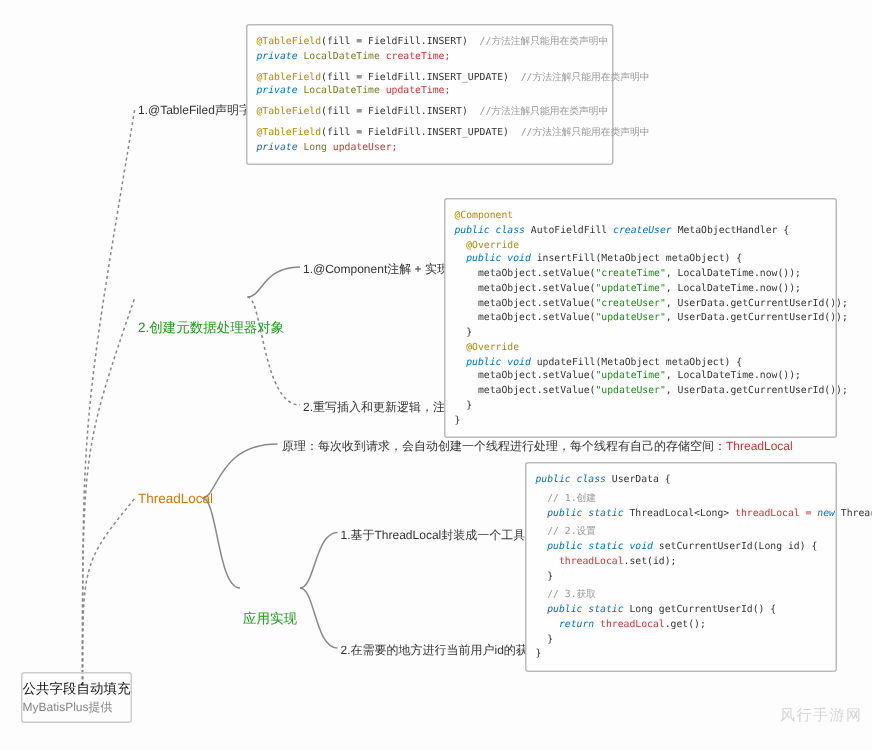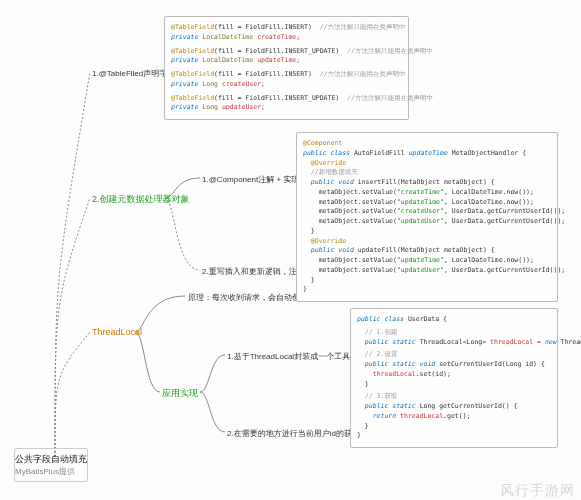--- a/index.html
+++ b/index.html
@@ -17,21 +17,21 @@
   }
   .root-box {
     border: 1px solid #ccc;
     padding: 4px 0;
     font-size: 9px;
     line-height: 1.4;
     border-radius: 2px;
   }
   .root-title { color: #111; font-weight: 500; }
   .root-sub { color: #888; font-size: 8px; }
-  .green-node { color: #1b9e1b; font-weight: 500; font-size: 9px; }
+  .green-node { color: #1b9e1b; font-weight: 500; font-size: 9px; margin-top: 19px; }
   .orange-node { color: #cc7a00; font-weight: 500; font-size: 9px; }
   .gray-text { color: #333; font-size: 8px; }
   .code-box {
     border: 1px solid #bbb;
     background: #fefefe;
     padding: 6px;
     font-family: Consolas, monospace;
     font-size: 6.5px;
     line-height: 1.5;
     color: #333;
@@ -42,23 +42,23 @@
   .code-box .type { color: #7a7a2a; }
   .code-box .str { color: #1b8a1b; }
   .code-box .com { color: #999; }
   .code-box .err { color: #cc3333; }
   .threadlocal-hl { color: #cc3333; font-weight: 500; }
   svg.connector { position: absolute; top:0; left:0; width:581px; height:500px; pointer-events:none; }
   svg.connector path { stroke:#888; stroke-width:1; fill:none; }
   .watermark {
     position: absolute;
     right: 6px;
-    bottom: 0;
+    bottom: 16px;
     color: #bbb;
-    font-size: 14px;
+    font-size: 10px;
     opacity: .6;
     letter-spacing: 1px;
   }
 </style>
 </head>
 <body>
 
 <svg class="connector">
 
   <path d="M 55 457 C 55 280 55 280 90 72" stroke-dasharray="2 2"></path>
@@ -102,31 +102,29 @@
 <div class="node gray-text" style="left:227px; top:428px;">2.在需要的地方进行当前用户id的获取</div>
 
 <div class="node code-box" style="left:164px; top:16px; width:245px;">
   <div><span class="anno">@TableField</span><span>(fill = FieldFill.INSERT)</span>&nbsp;&nbsp;<span class="com">//方法注解只能用在类声明中</span></div>
   <div><span class="kw">private</span> <span class="type">LocalDateTime</span> <span class="err">createTime;</span></div>
   <div style="height:4px"></div>
   <div><span class="anno">@TableField</span><span>(fill = FieldFill.INSERT_UPDATE)</span>&nbsp;&nbsp;<span class="com">//方法注解只能用在类声明中</span></div>
   <div><span class="kw">private</span> <span class="type">LocalDateTime</span> <span class="err">updateTime;</span></div>
   <div style="height:4px"></div>
   <div><span class="anno">@TableField</span><span>(fill = FieldFill.INSERT)</span>&nbsp;&nbsp;<span class="com">//方法注解只能用在类声明中</span></div>
-  <div><span class="kw">private</span> <span class="type">Long</span> <span class="err">createUser;</span></div>
   <div style="height:4px"></div>
   <div><span class="anno">@TableField</span><span>(fill = FieldFill.INSERT_UPDATE)</span>&nbsp;&nbsp;<span class="com">//方法注解只能用在类声明中</span></div>
   <div><span class="kw">private</span> <span class="type">Long</span> <span class="err">updateUser;</span></div>
 </div>
 
 <div class="node code-box" style="left:296px; top:132px; width:262px;">
   <div><span class="anno">@Component</span></div>
-  <div><span class="kw">public class</span> <span>AutoFieldFill</span> <span class="kw">updateTime</span> <span>MetaObjectHandler {</span></div>
+  <div><span class="kw">public class</span> <span>AutoFieldFill</span> <span class="kw">createUser</span> <span>MetaObjectHandler {</span></div>
   <div>&nbsp;&nbsp;<span class="anno">@Override</span></div>
-  <div>&nbsp;&nbsp;<span class="com">//新增数据填充</span></div>
   <div>&nbsp;&nbsp;<span class="kw">public void</span> <span>insertFill(MetaObject metaObject) {</span></div>
   <div>&nbsp;&nbsp;&nbsp;&nbsp;<span>metaObject.setValue(</span><span class="str">"createTime"</span><span>, LocalDateTime.now());</span></div>
   <div>&nbsp;&nbsp;&nbsp;&nbsp;<span>metaObject.setValue(</span><span class="str">"updateTime"</span><span>, LocalDateTime.now());</span></div>
   <div>&nbsp;&nbsp;&nbsp;&nbsp;<span>metaObject.setValue(</span><span class="str">"createUser"</span><span>, UserData.getCurrentUserId());</span></div>
   <div>&nbsp;&nbsp;&nbsp;&nbsp;<span>metaObject.setValue(</span><span class="str">"updateUser"</span><span>, UserData.getCurrentUserId());</span></div>
   <div>&nbsp;&nbsp;<span>}</span></div>
   <div>&nbsp;&nbsp;<span class="anno">@Override</span></div>
   <div>&nbsp;&nbsp;<span class="kw">public void</span> <span>updateFill(MetaObject metaObject) {</span></div>
   <div>&nbsp;&nbsp;&nbsp;&nbsp;<span>metaObject.setValue(</span><span class="str">"updateTime"</span><span>, LocalDateTime.now());</span></div>
   <div>&nbsp;&nbsp;&nbsp;&nbsp;<span>metaObject.setValue(</span><span class="str">"updateUser"</span><span>, UserData.getCurrentUserId());</span></div>

